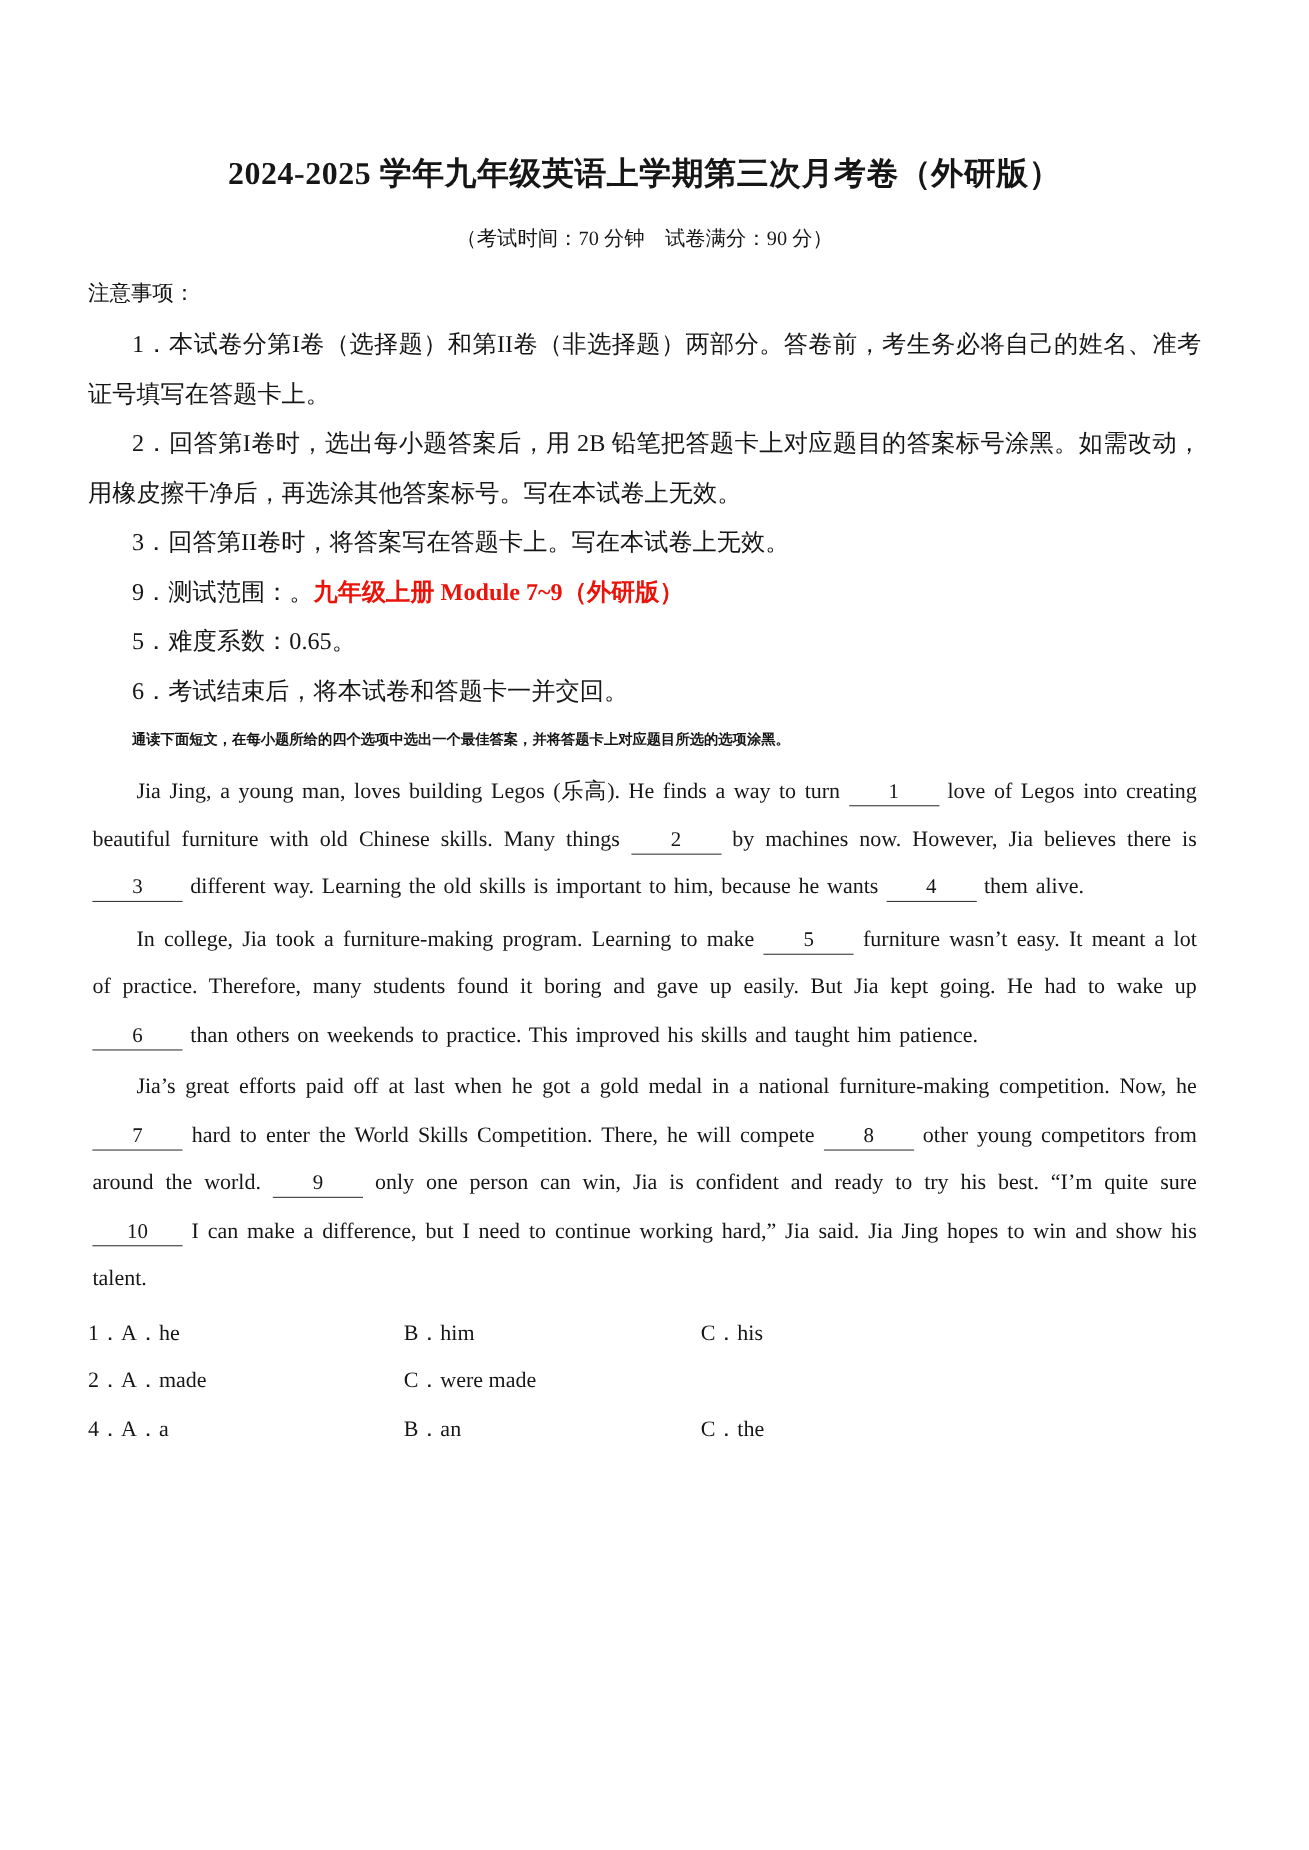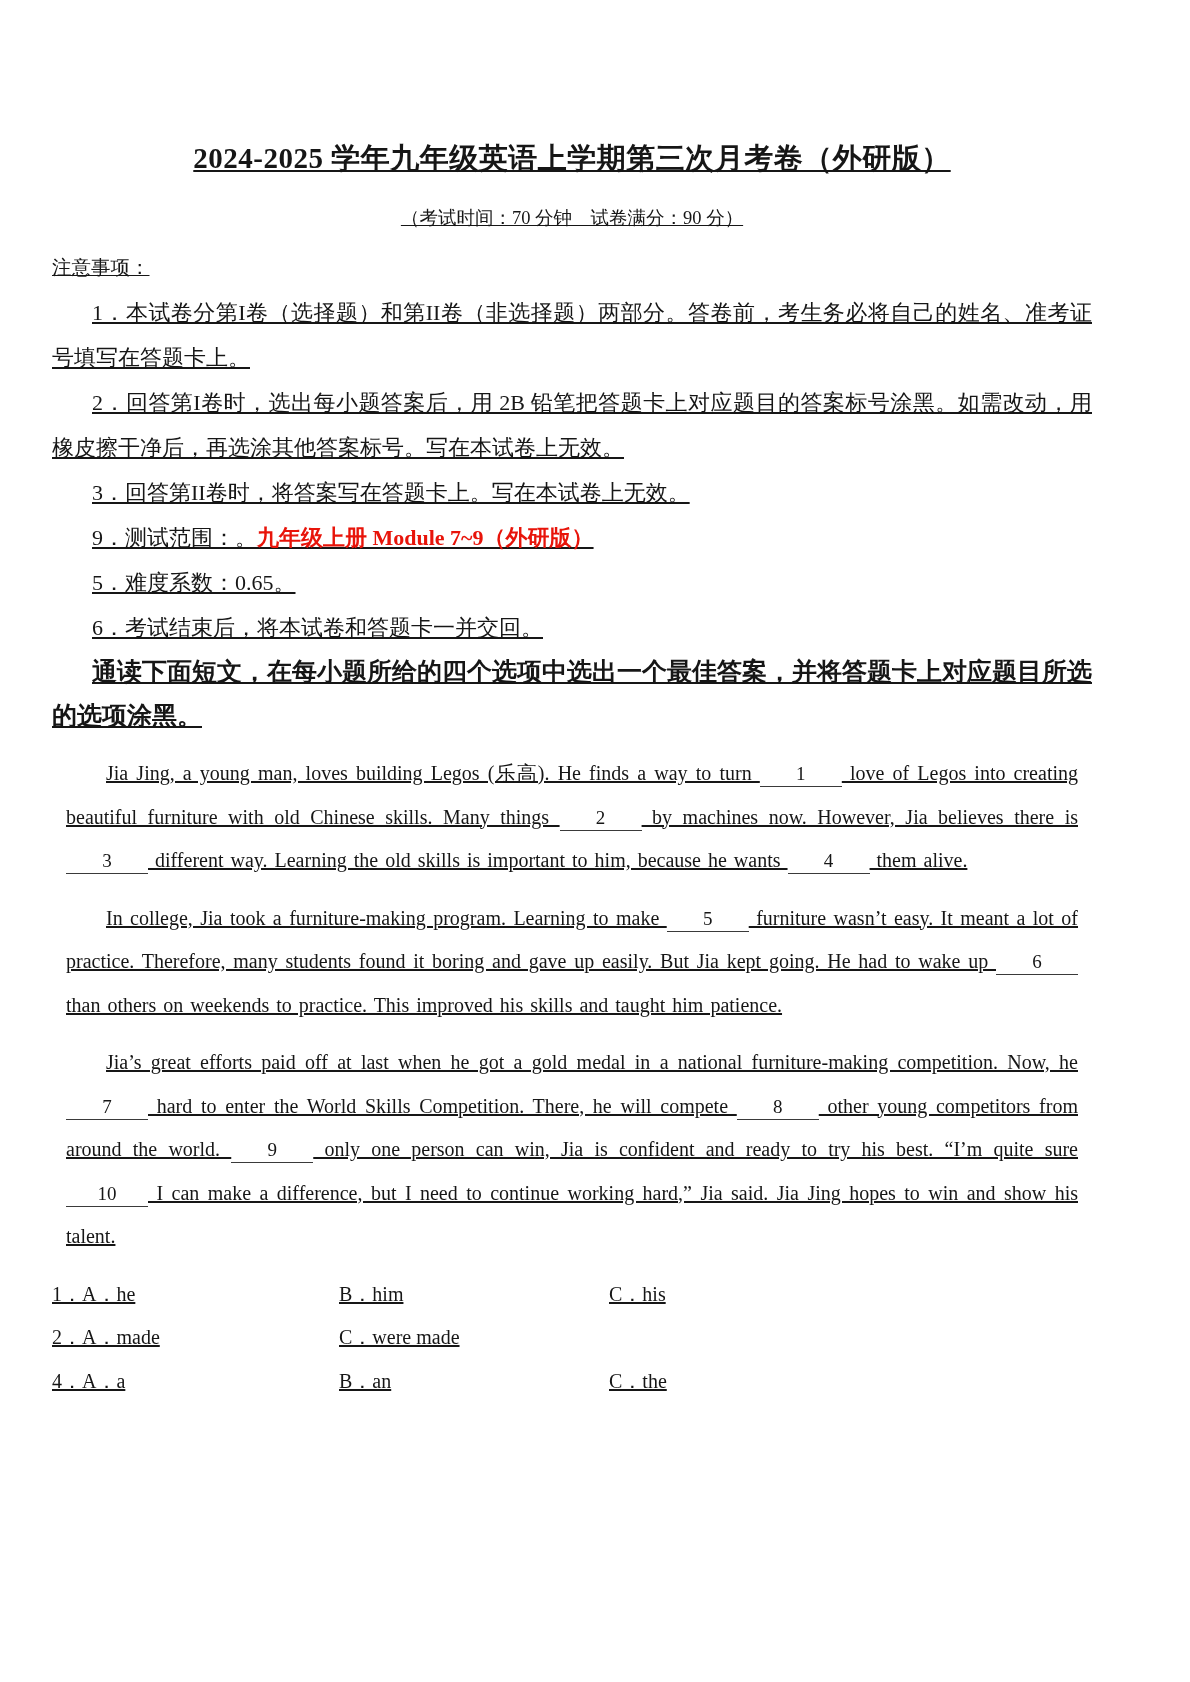--- a/index.html
+++ b/index.html
@@ -11,22 +11,21 @@
     width: 1190px;
     height: 1682px;
     overflow: hidden;
     font-family: "Liberation Serif", "DejaVu Serif", serif;
     color: #161616;
   }
   .page {
     box-sizing: border-box;
     width: 1190px;
     height: 1540px;
-    padding: 138px 98px 0 52px;
-    text-decoration: underline;
+    padding: 138px 98px 0 80px;
   }
   .exam-title {
     font-size: 29px;
     font-weight: bold;
     text-align: center;
     line-height: 40px;
     letter-spacing: 0.5px;
   }
   .exam-subtitle {
     font-size: 18.5px;
@@ -58,33 +57,33 @@
     line-height: 48px;
     margin-top: 12px;
   }
   .section-heading {
     font-size: 20.5px;
     font-weight: bold;
     line-height: 46px;
     margin-top: 8px;
   }
   .instruction {
-    font-size: 25px;
+    font-size: 13px;
     font-weight: bold;
     line-height: 44px;
     text-indent: 40px;
     text-align: justify;
     margin: 0;
   }
   .cloze-para {
     font-size: 20px;
     line-height: 43.5px;
     text-indent: 40px;
     text-align: justify;
-    margin: 14px;
+    margin: 4px;
     word-spacing: 2px;
   }
   .blank {
     display: inline-block;
     min-width: 26px;
     padding: 0 28px;
     border-bottom: 1.6px solid #3a3a3a;
     text-align: center;
     line-height: 25px;
     font-size: 19px;

